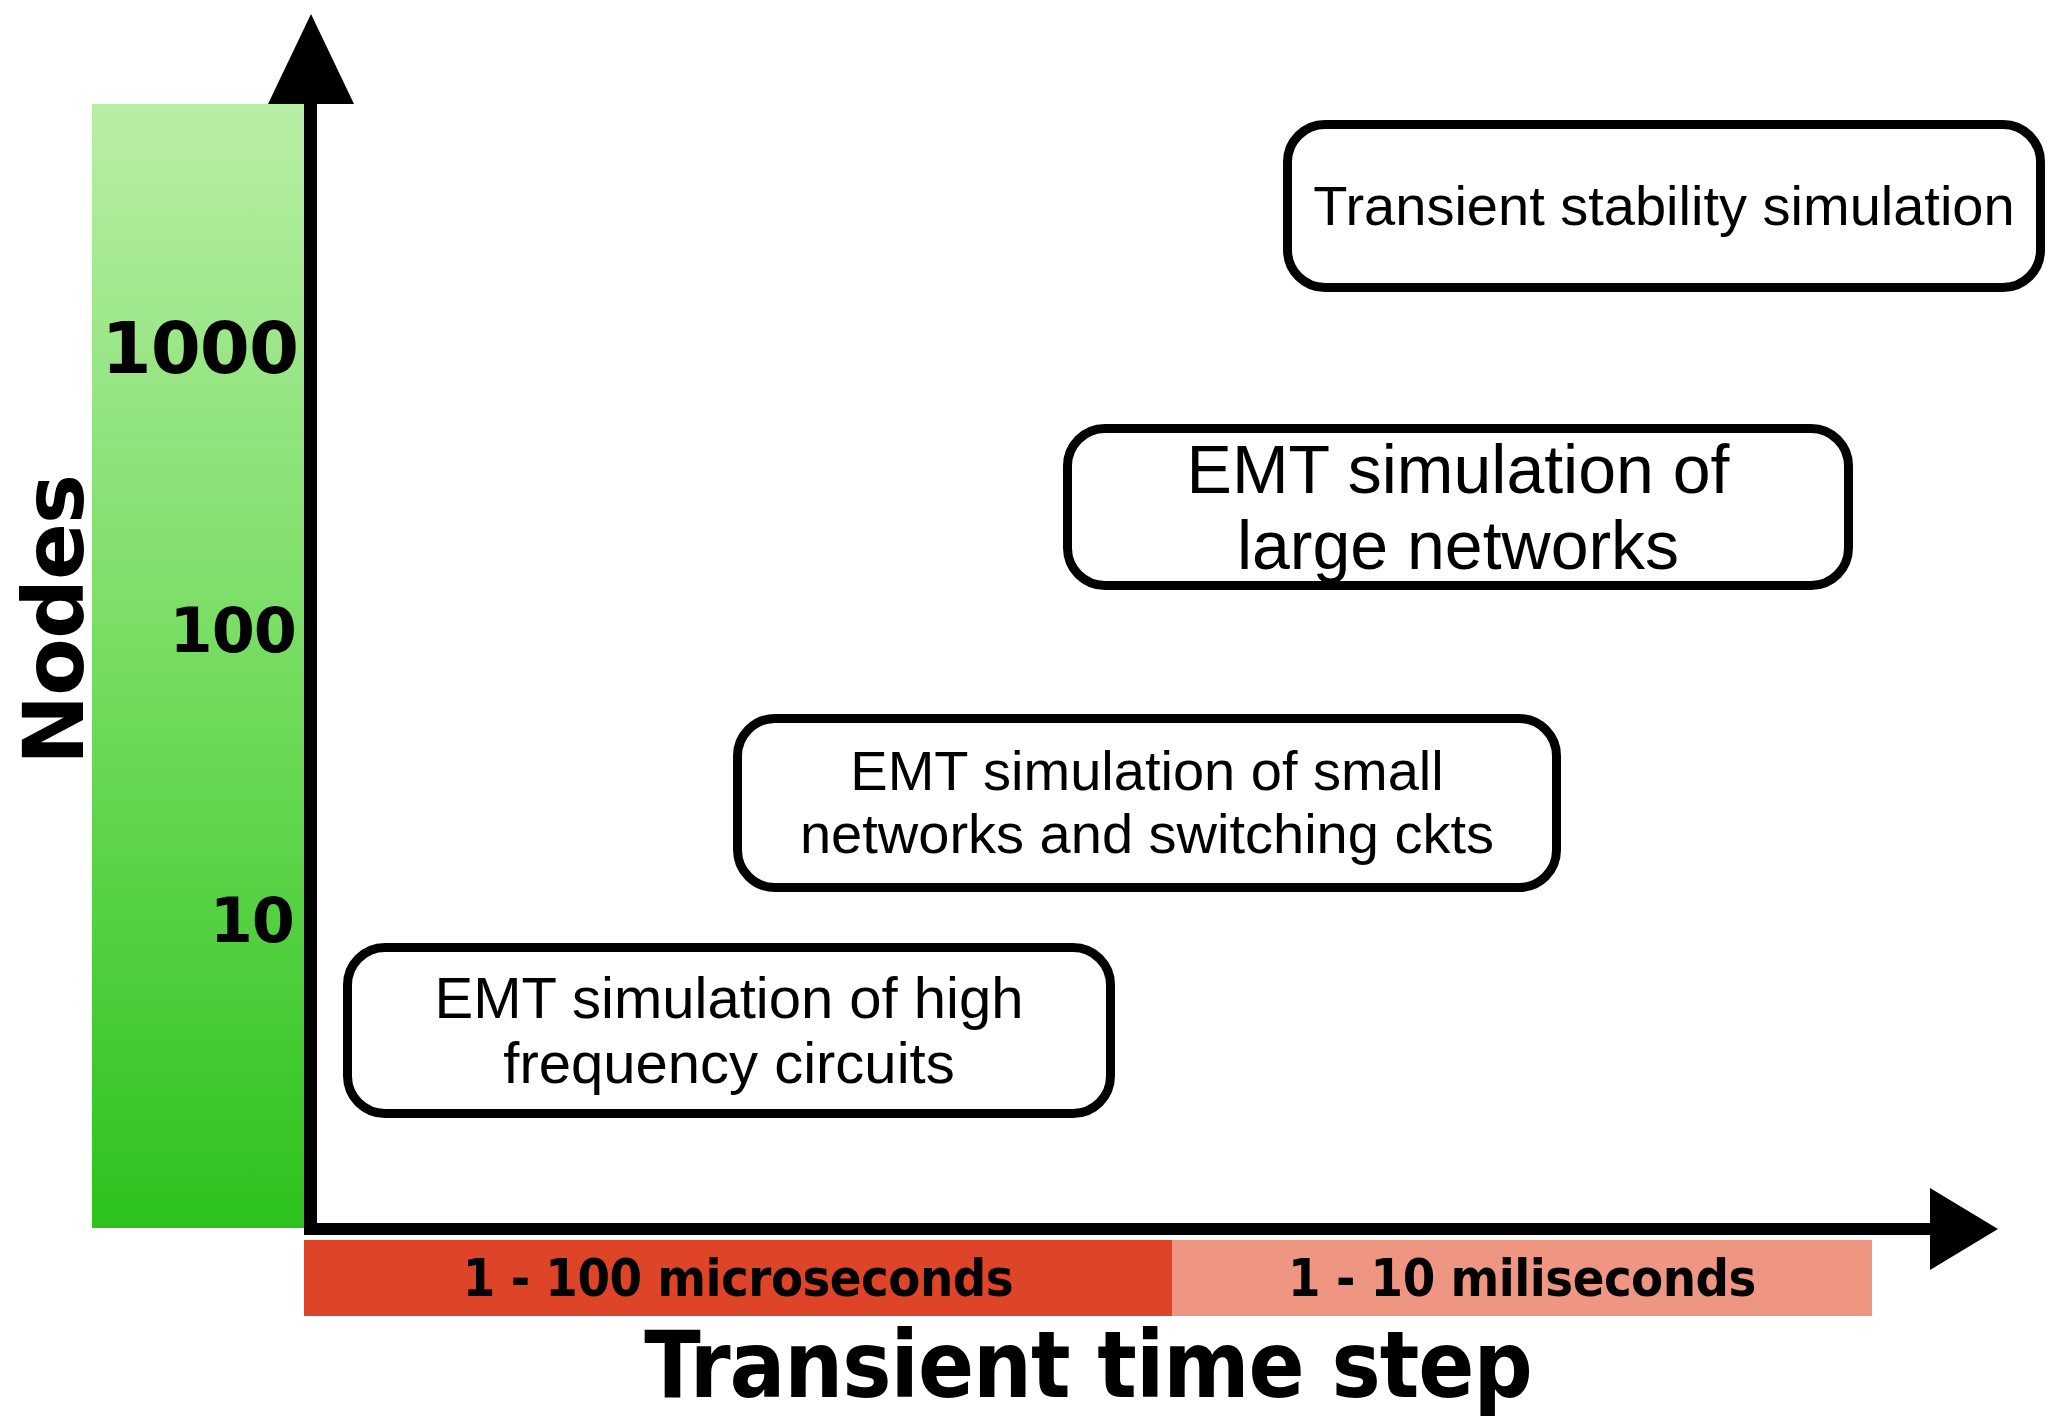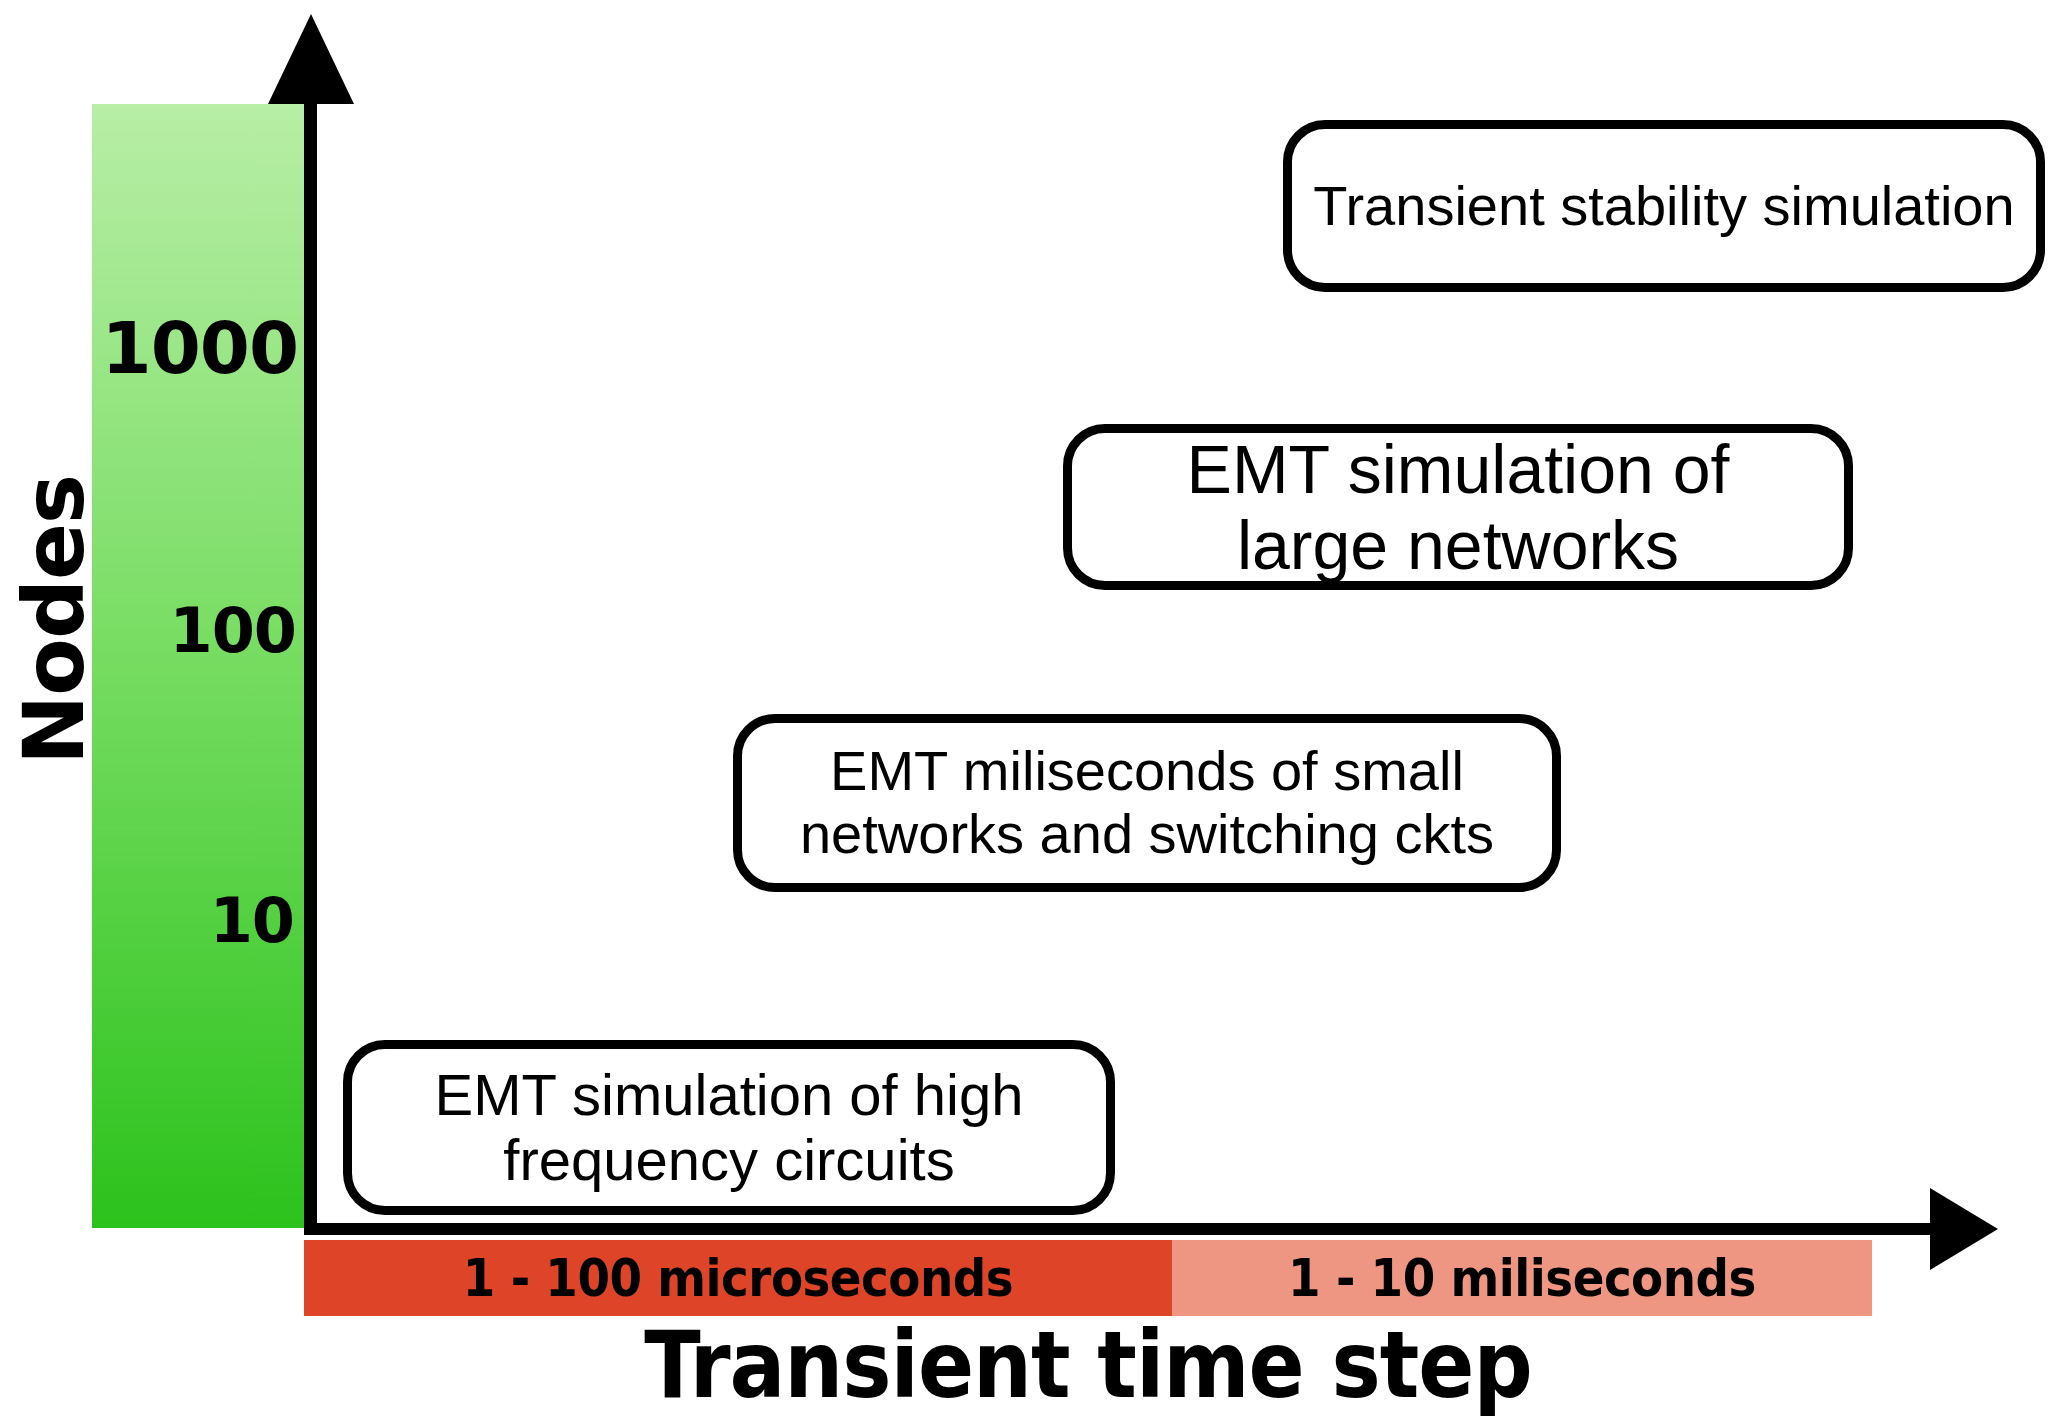--- a/index.html
+++ b/index.html
@@ -149,21 +149,21 @@
     text-align: right;
     color: #000000;
     font-family: "Liberation Sans", sans-serif;
     line-height: 1.12;
   }
   .callout .line { display: block; white-space: nowrap; }
 
   #callout-transient { left: 1283px; top: 120px;  width: 762px; height: 172px; font-size: 56px; }
   #callout-emt-large { left: 1063px; top: 424px;  width: 790px; height: 166px; font-size: 68px; }
   #callout-emt-small { left: 733px;  top: 714px;  width: 828px; height: 178px; font-size: 56px; }
-  #callout-emt-high  { left: 343px;  top: 1040px; width: 772px; height: 175px; font-size: 58px; }
+  #callout-emt-high  { left: 343px;  top: 943px; width: 772px; height: 175px; font-size: 58px; }
 </style>
 </head>
 <body>
 
 <div id="canvas">
 
   <div id="y-axis-arrow"></div>
   <div id="y-axis-line"></div>
 
   <div id="nodes-gradient-bar">
@@ -177,21 +177,21 @@
   <div class="callout" id="callout-transient">
     <span class="line">Transient stability simulation</span>
   </div>
 
   <div class="callout" id="callout-emt-large">
     <span class="line">EMT simulation of</span>
     <span class="line">large networks</span>
   </div>
 
   <div class="callout" id="callout-emt-small">
-    <span class="line">EMT miliseconds of small</span>
+    <span class="line">EMT simulation of small</span>
     <span class="line">networks and switching ckts</span>
   </div>
 
   <div class="callout" id="callout-emt-high">
     <span class="line">EMT simulation of high</span>
     <span class="line">frequency circuits</span>
   </div>
 
   <div id="x-axis-line"></div>
   <div id="x-axis-arrow"></div>

